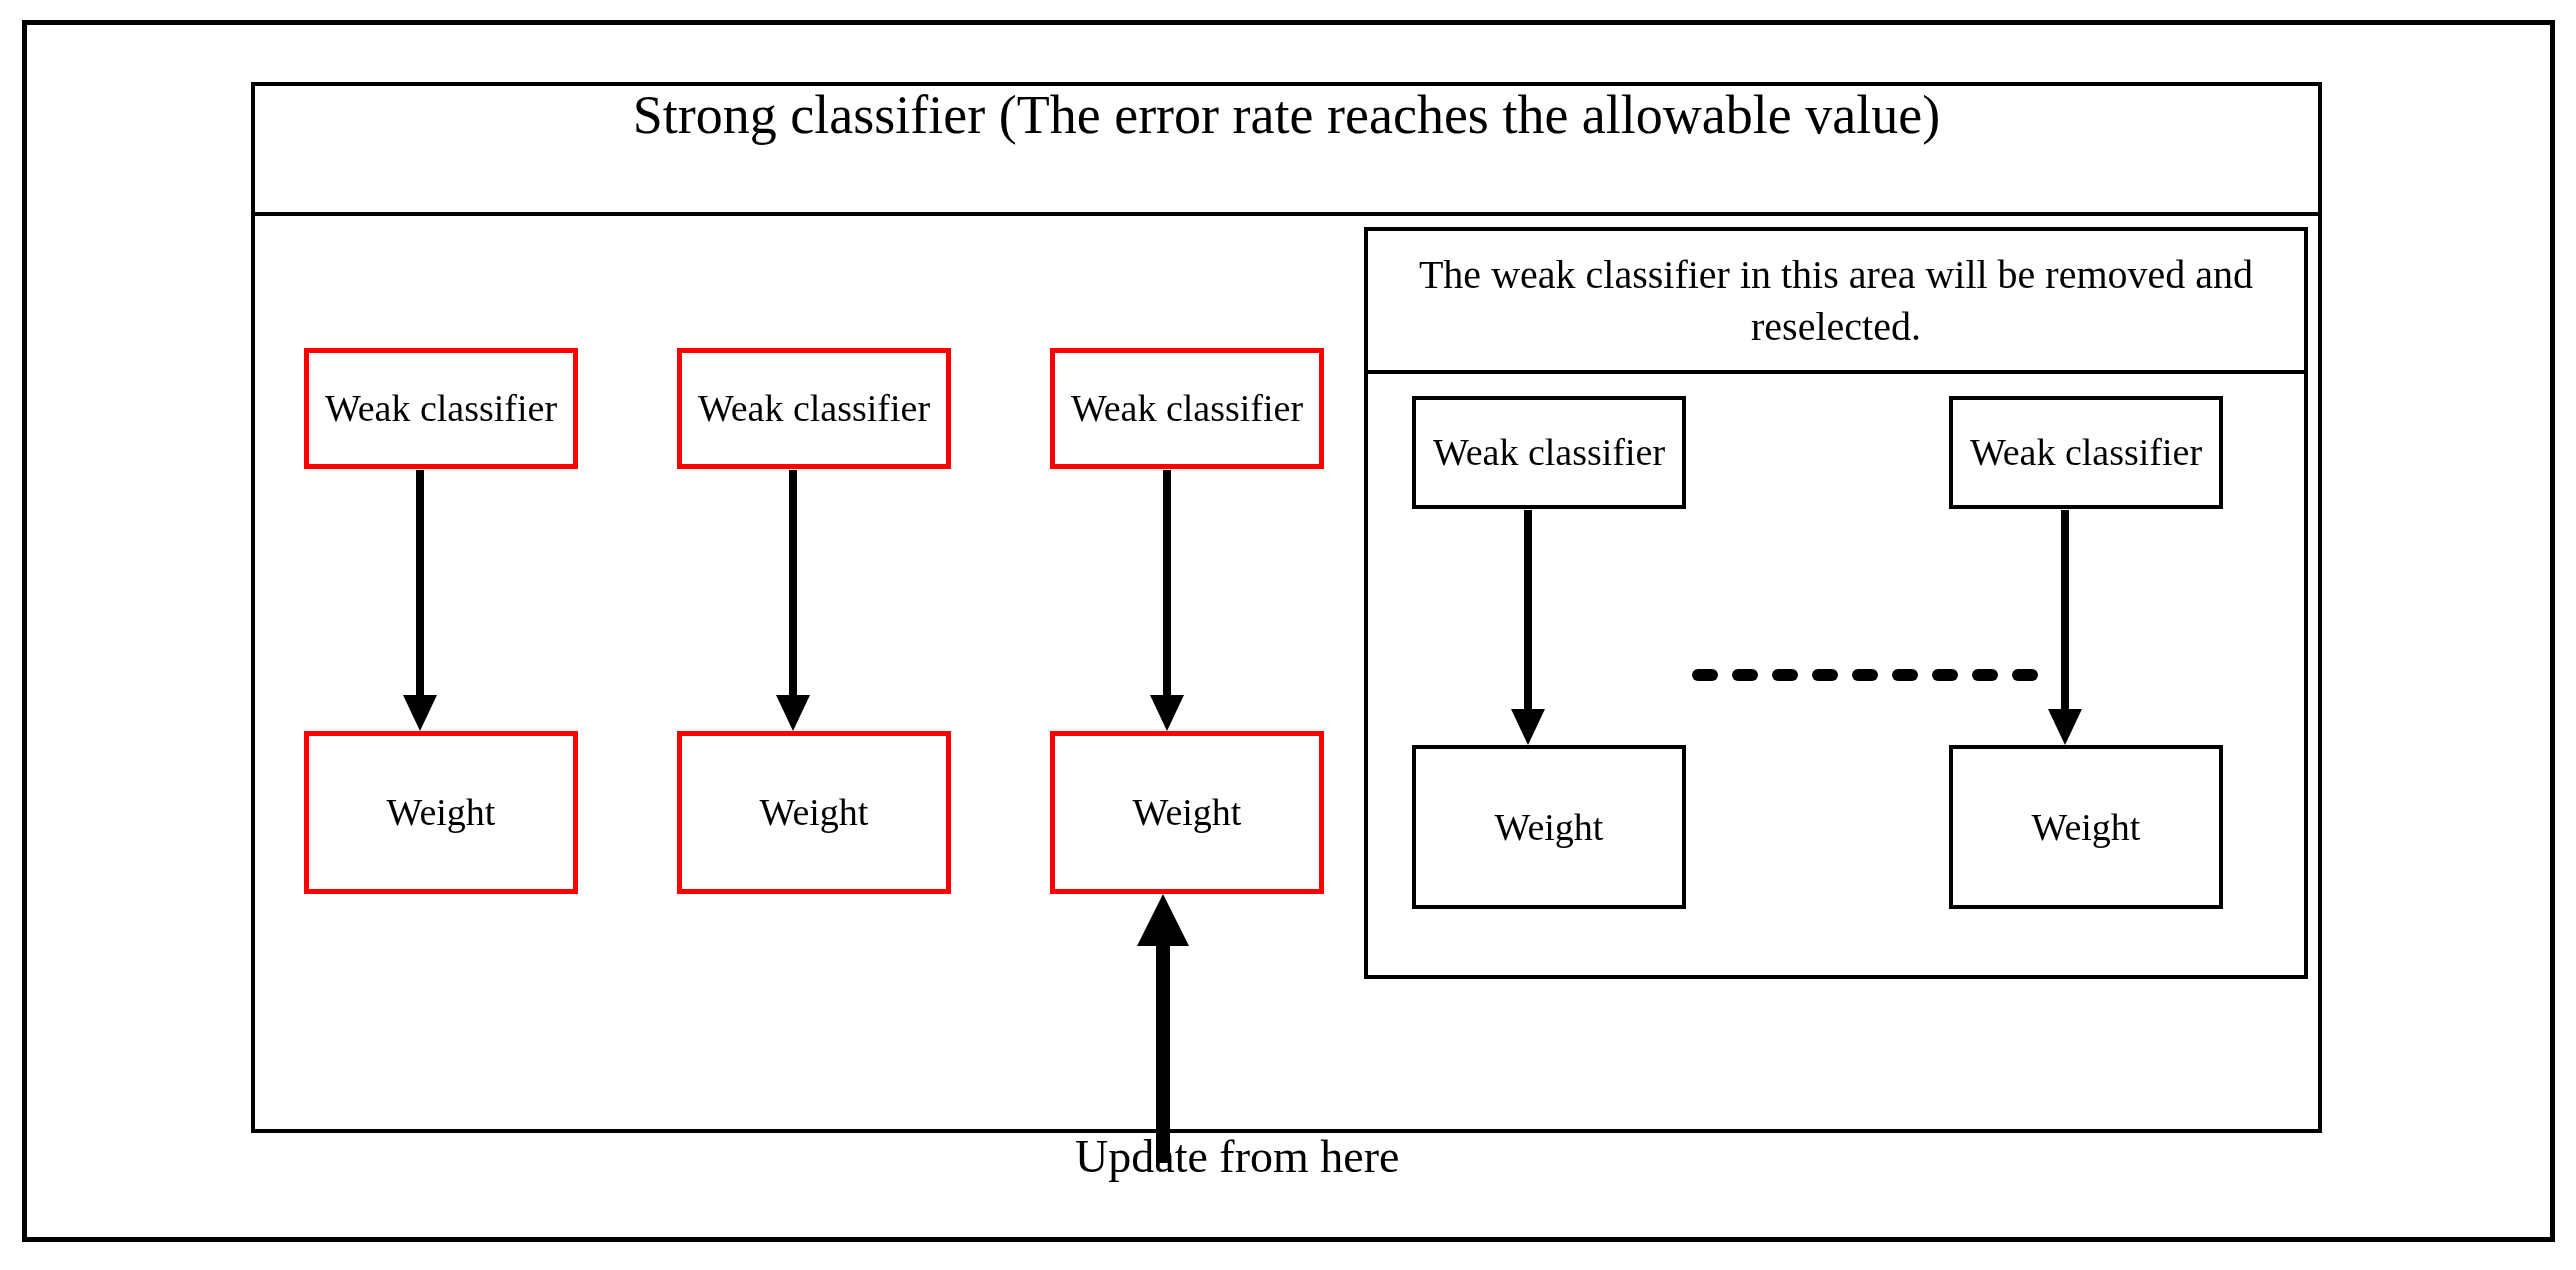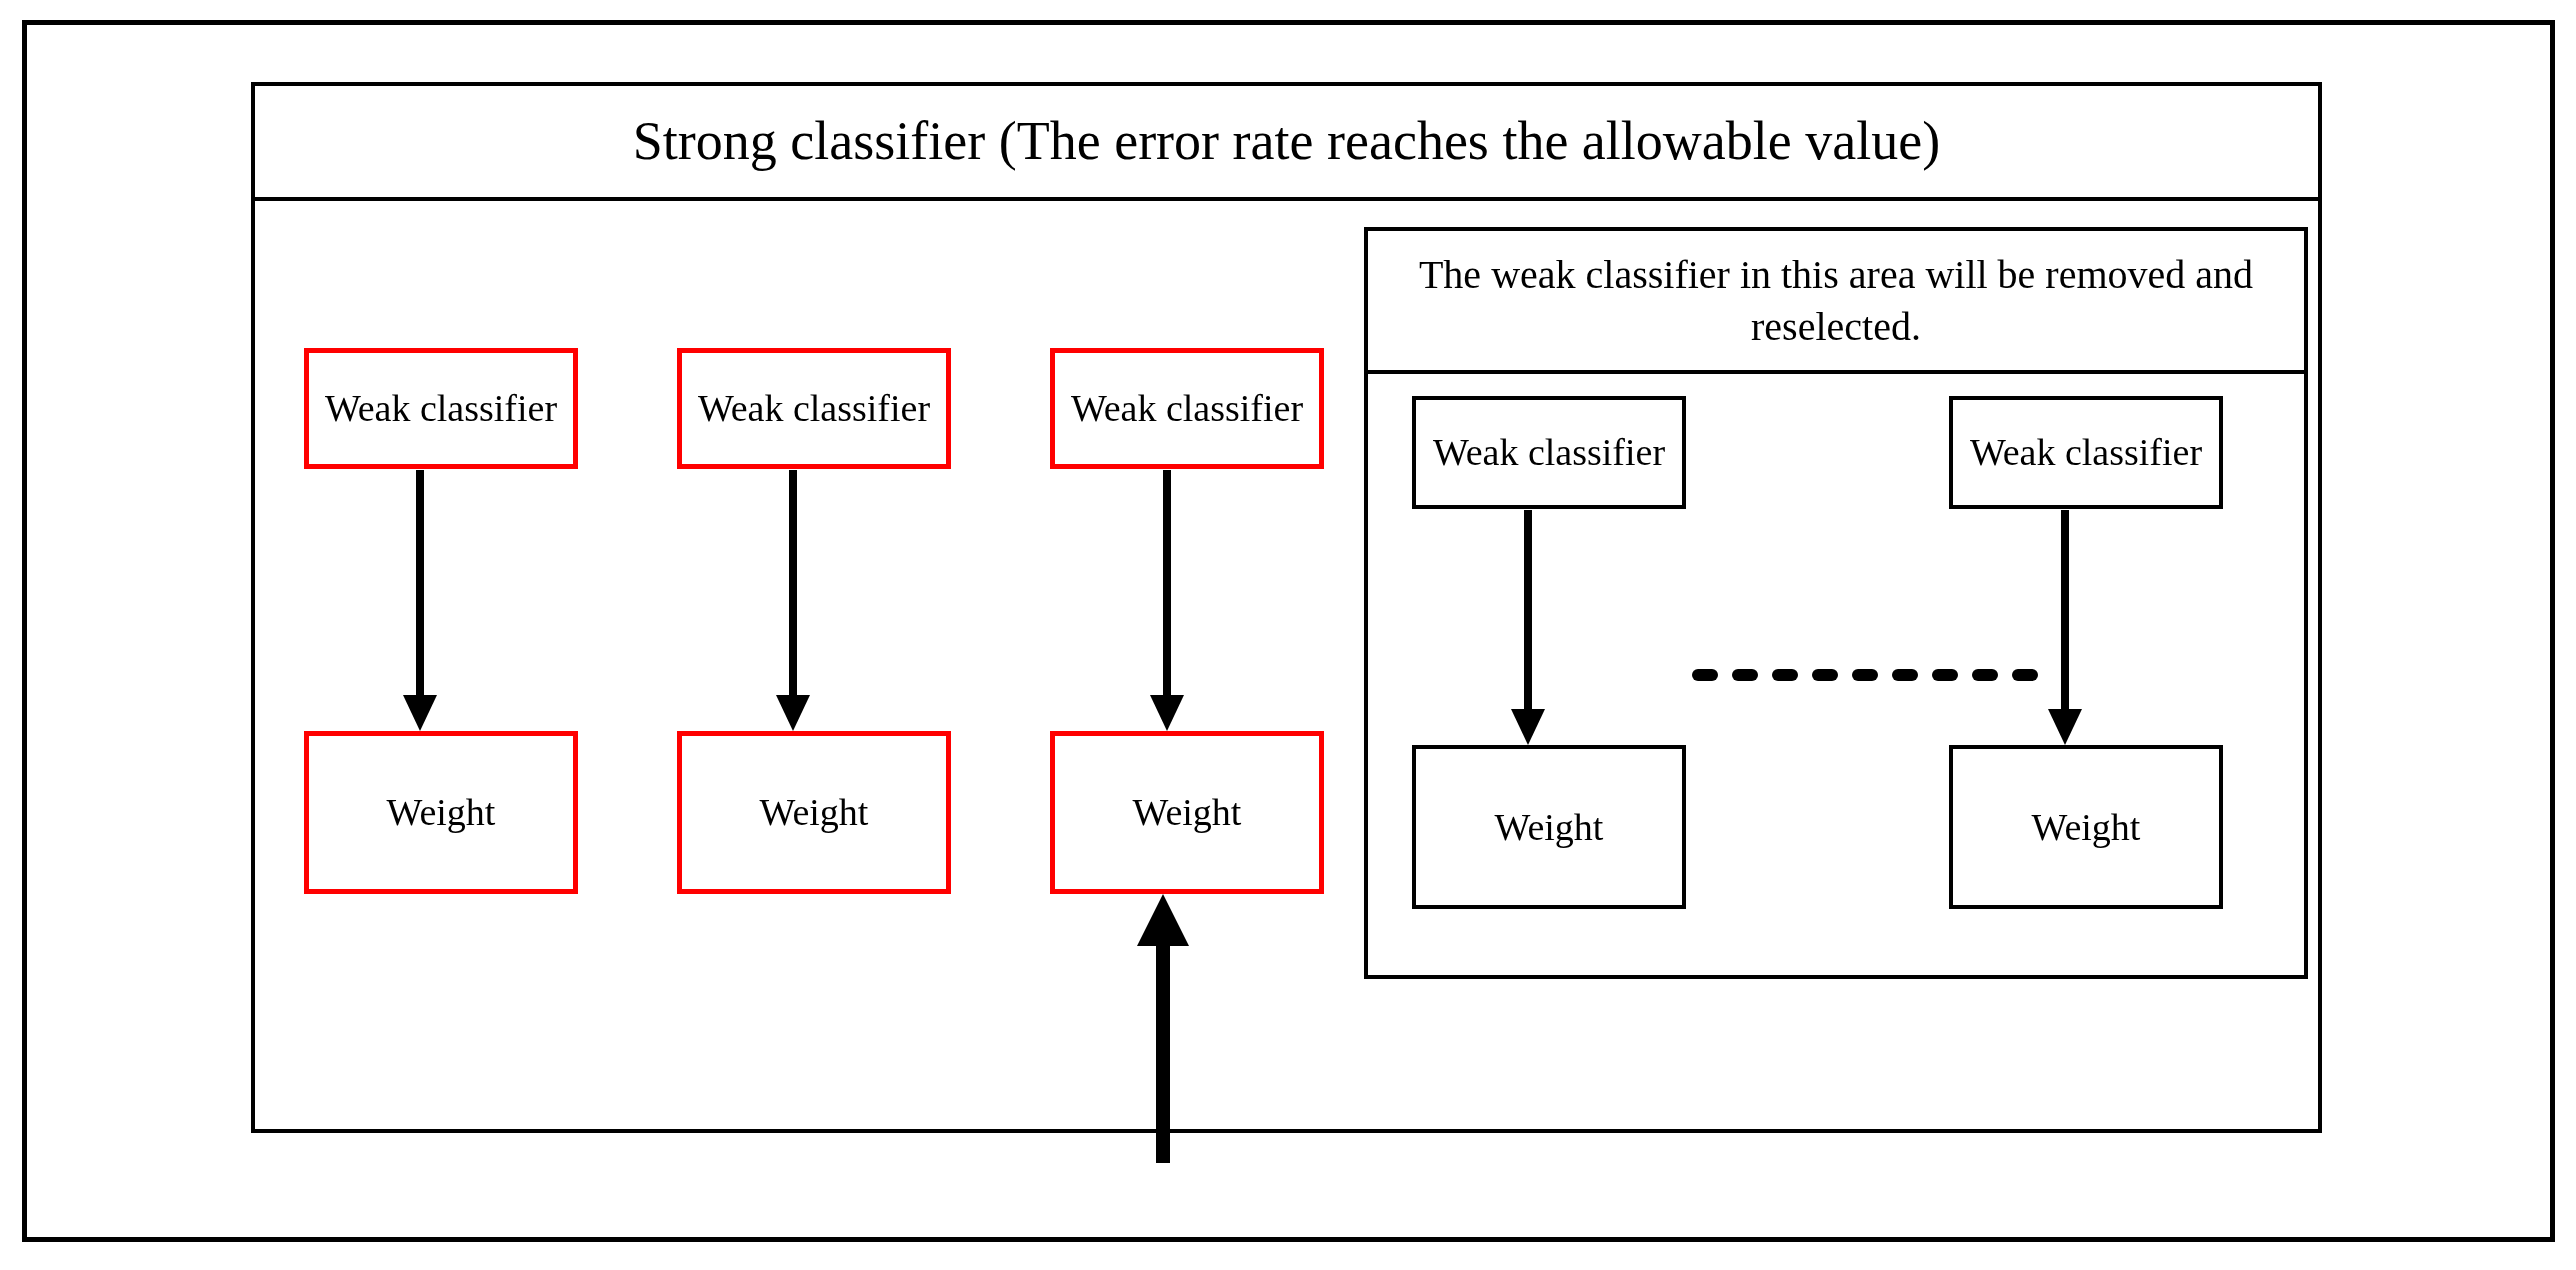--- a/index.html
+++ b/index.html
@@ -40,25 +40,25 @@
     height: 1051px;
     border: 4px solid #000000;
     box-sizing: border-box;
   }
 
   .strong-title-bar {
     position: absolute;
     left: 0;
     top: 0;
     width: 100%;
-    height: 115px;
+    height: 130px;
     border-bottom: 4px solid #000000;
     box-sizing: border-box;
     display: flex;
-    align-items: center;
+    align-items: flex-start;
     justify-content: center;
   }
   .strong-title-text {
     font-size: 54px;
     line-height: 1.1;
     white-space: nowrap;
   }
 
   
   .node {
@@ -256,15 +256,16 @@
     <div class="head" style="top:199px;"></div>
   </div>
   <div class="node black" style="left:1929px; top:745px; width:274px; height:164px;">
     <span>Weight</span>
   </div>
 
   <div class="arrow-up" style="left:1163px; top:894px;">
     <div class="head"></div>
     <div class="shaft" style="top:48px; height:221px;"></div>
   </div>
+  <span class="caption" style="left:1075px; top:1130px;">Update from here</span>
 
 </div>
 
 
 </body></html>

